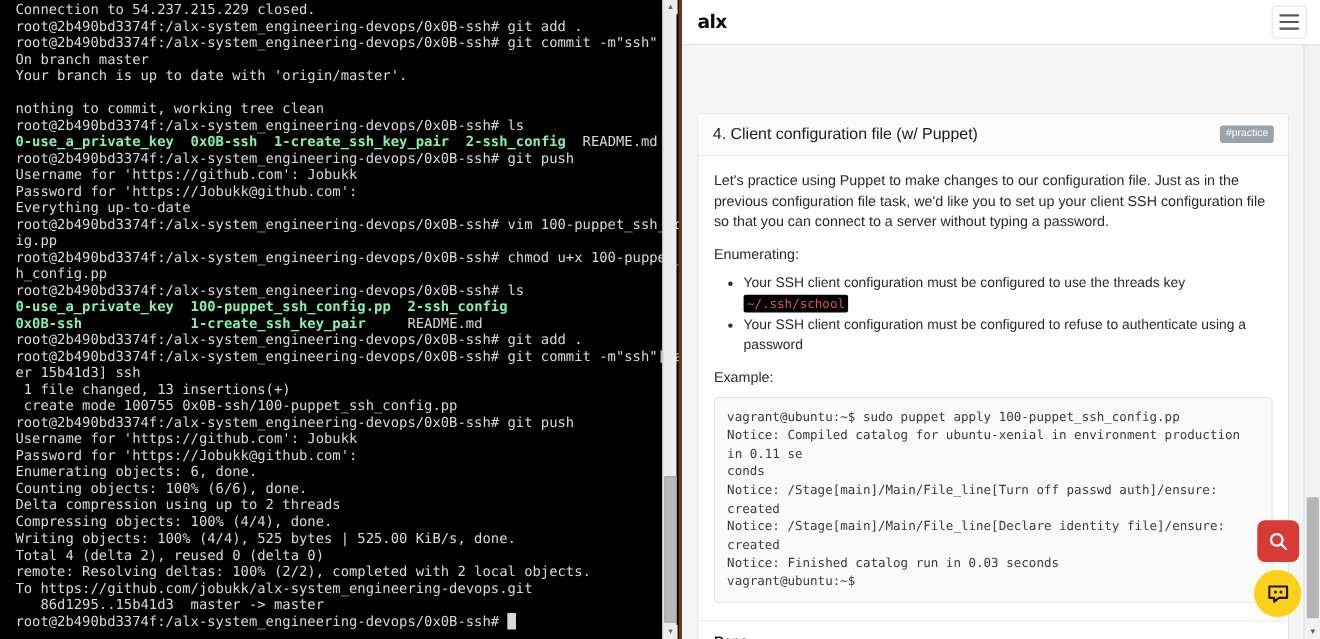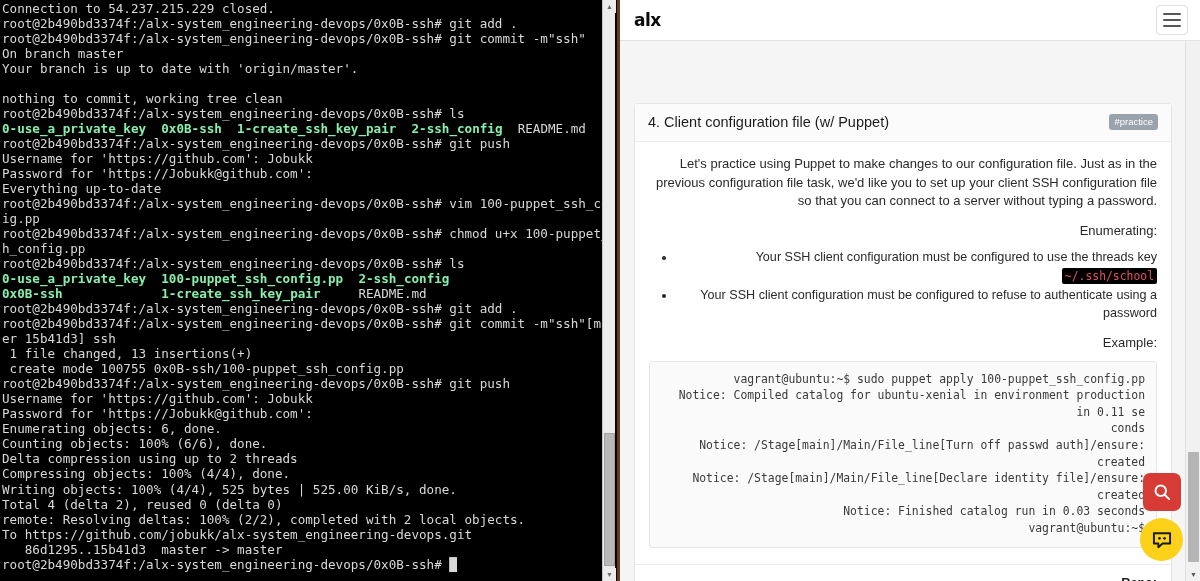--- a/index.html
+++ b/index.html
@@ -14,21 +14,21 @@
   #terminal-panel {
     position: relative;
     width: 620px; height: 581px;
     background: #000000;
     border-right: 3px solid #6b3a14;
     overflow: hidden;
     flex: 0 0 620px;
   }
   #terminal-output {
     position: absolute;
-    top: 0; left: 0;
+    top: 0; left: 12px;
     width: 604px;
     padding: 1px 0 0 2px;
     font-family: "DejaVu Sans Mono", "Liberation Mono", monospace;
     font-size: 12.6px;
     line-height: 15.02px;
     color: #d8d8d8;
     white-space: pre;
     letter-spacing: 0px;
   }
   .t-line { height: 15.02px; }
@@ -94,21 +94,20 @@
   #hamburger-button span {
     display: block; width: 18px; height: 2px;
     background: #585858; border-radius: 1px;
   }
 
   #browser-body {
     position: absolute;
     top: 0; left: 0;
     width: 580px; height: 581px;
     overflow: hidden;
-    text-align: right;
   }
   #top-card {
     position: absolute;
     top: -24px; left: 14px;
     width: 538px;
     height: 63px;
     background: #ffffff;
     border: 1px solid #e4e4e4;
     border-radius: 4px;
     z-index: 5;

